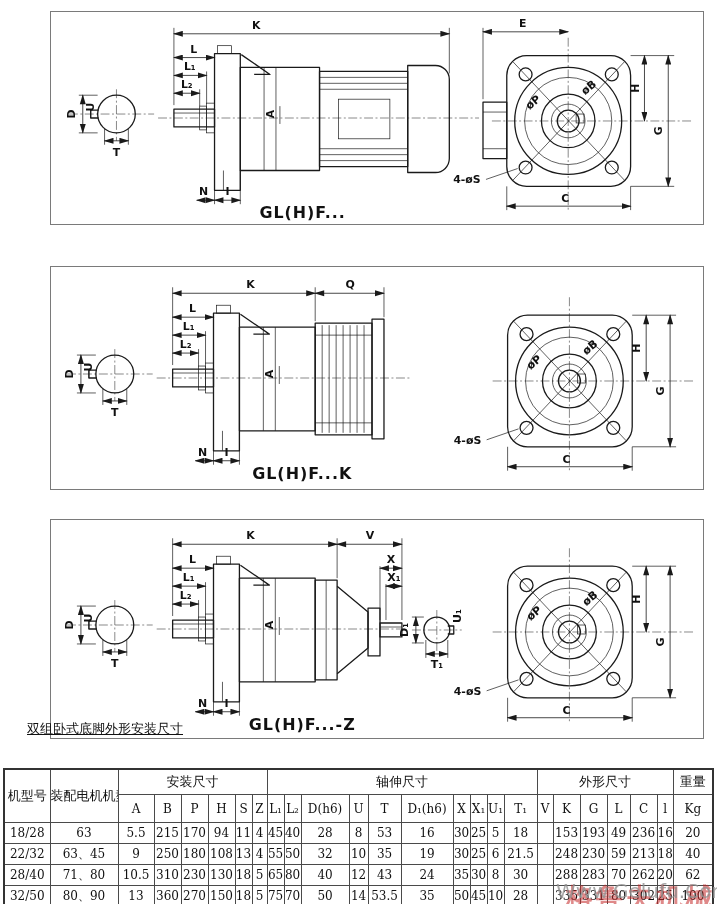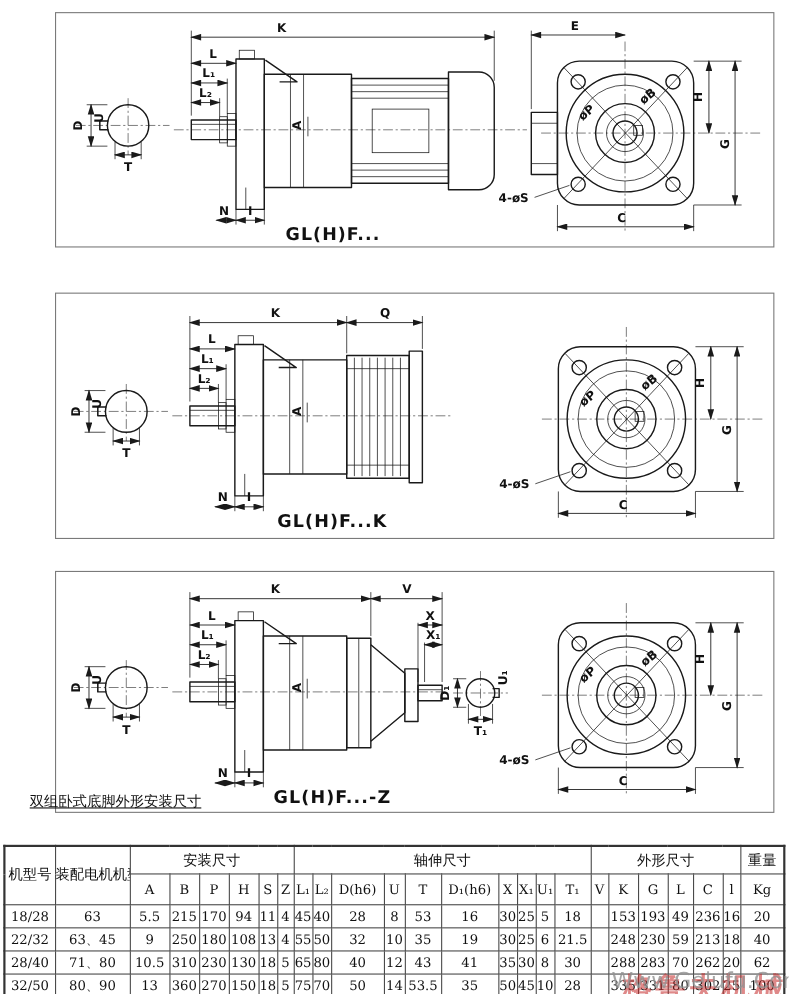--- a/index.html
+++ b/index.html
@@ -513,21 +513,21 @@
           <td>310</td>
           <td>230</td>
           <td>130</td>
           <td>18</td>
           <td>5</td>
           <td>65</td>
           <td>80</td>
           <td>40</td>
           <td>12</td>
           <td>43</td>
-          <td>41</td>
+          <td>24</td>
           <td>35</td>
           <td>30</td>
           <td>8</td>
           <td>30</td>
           <td></td>
           <td>288</td>
           <td>283</td>
           <td>70</td>
           <td>262</td>
           <td>20</td>

